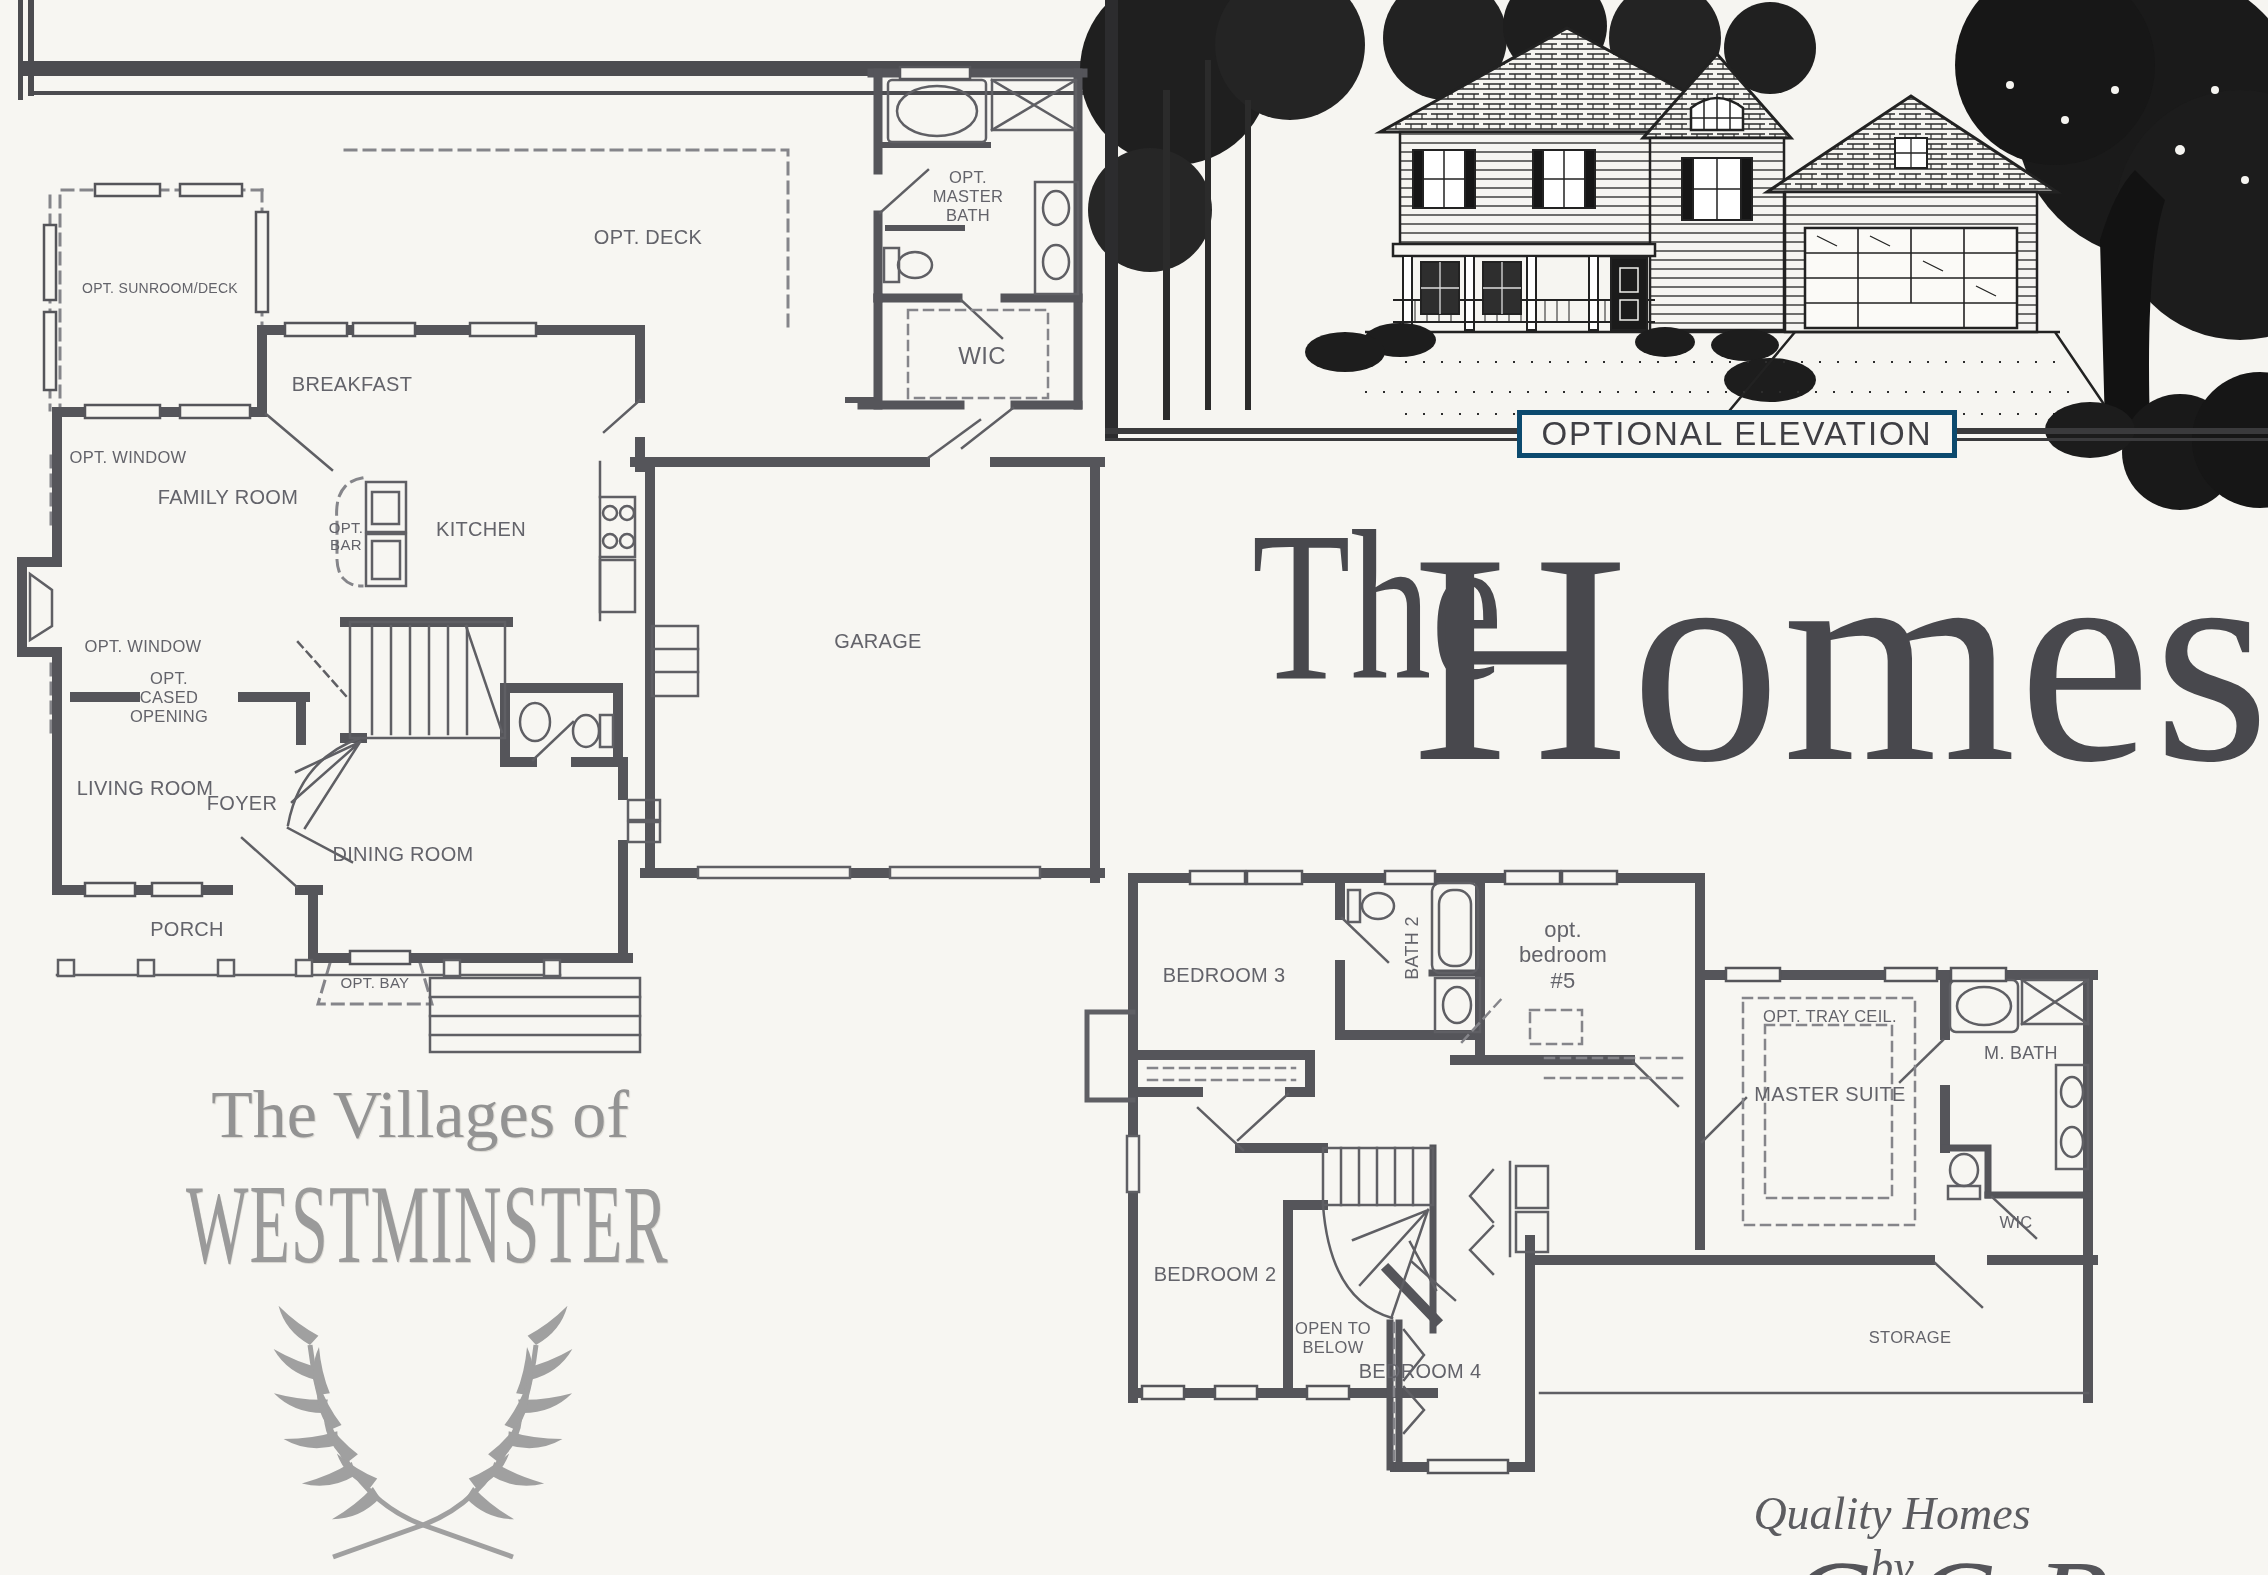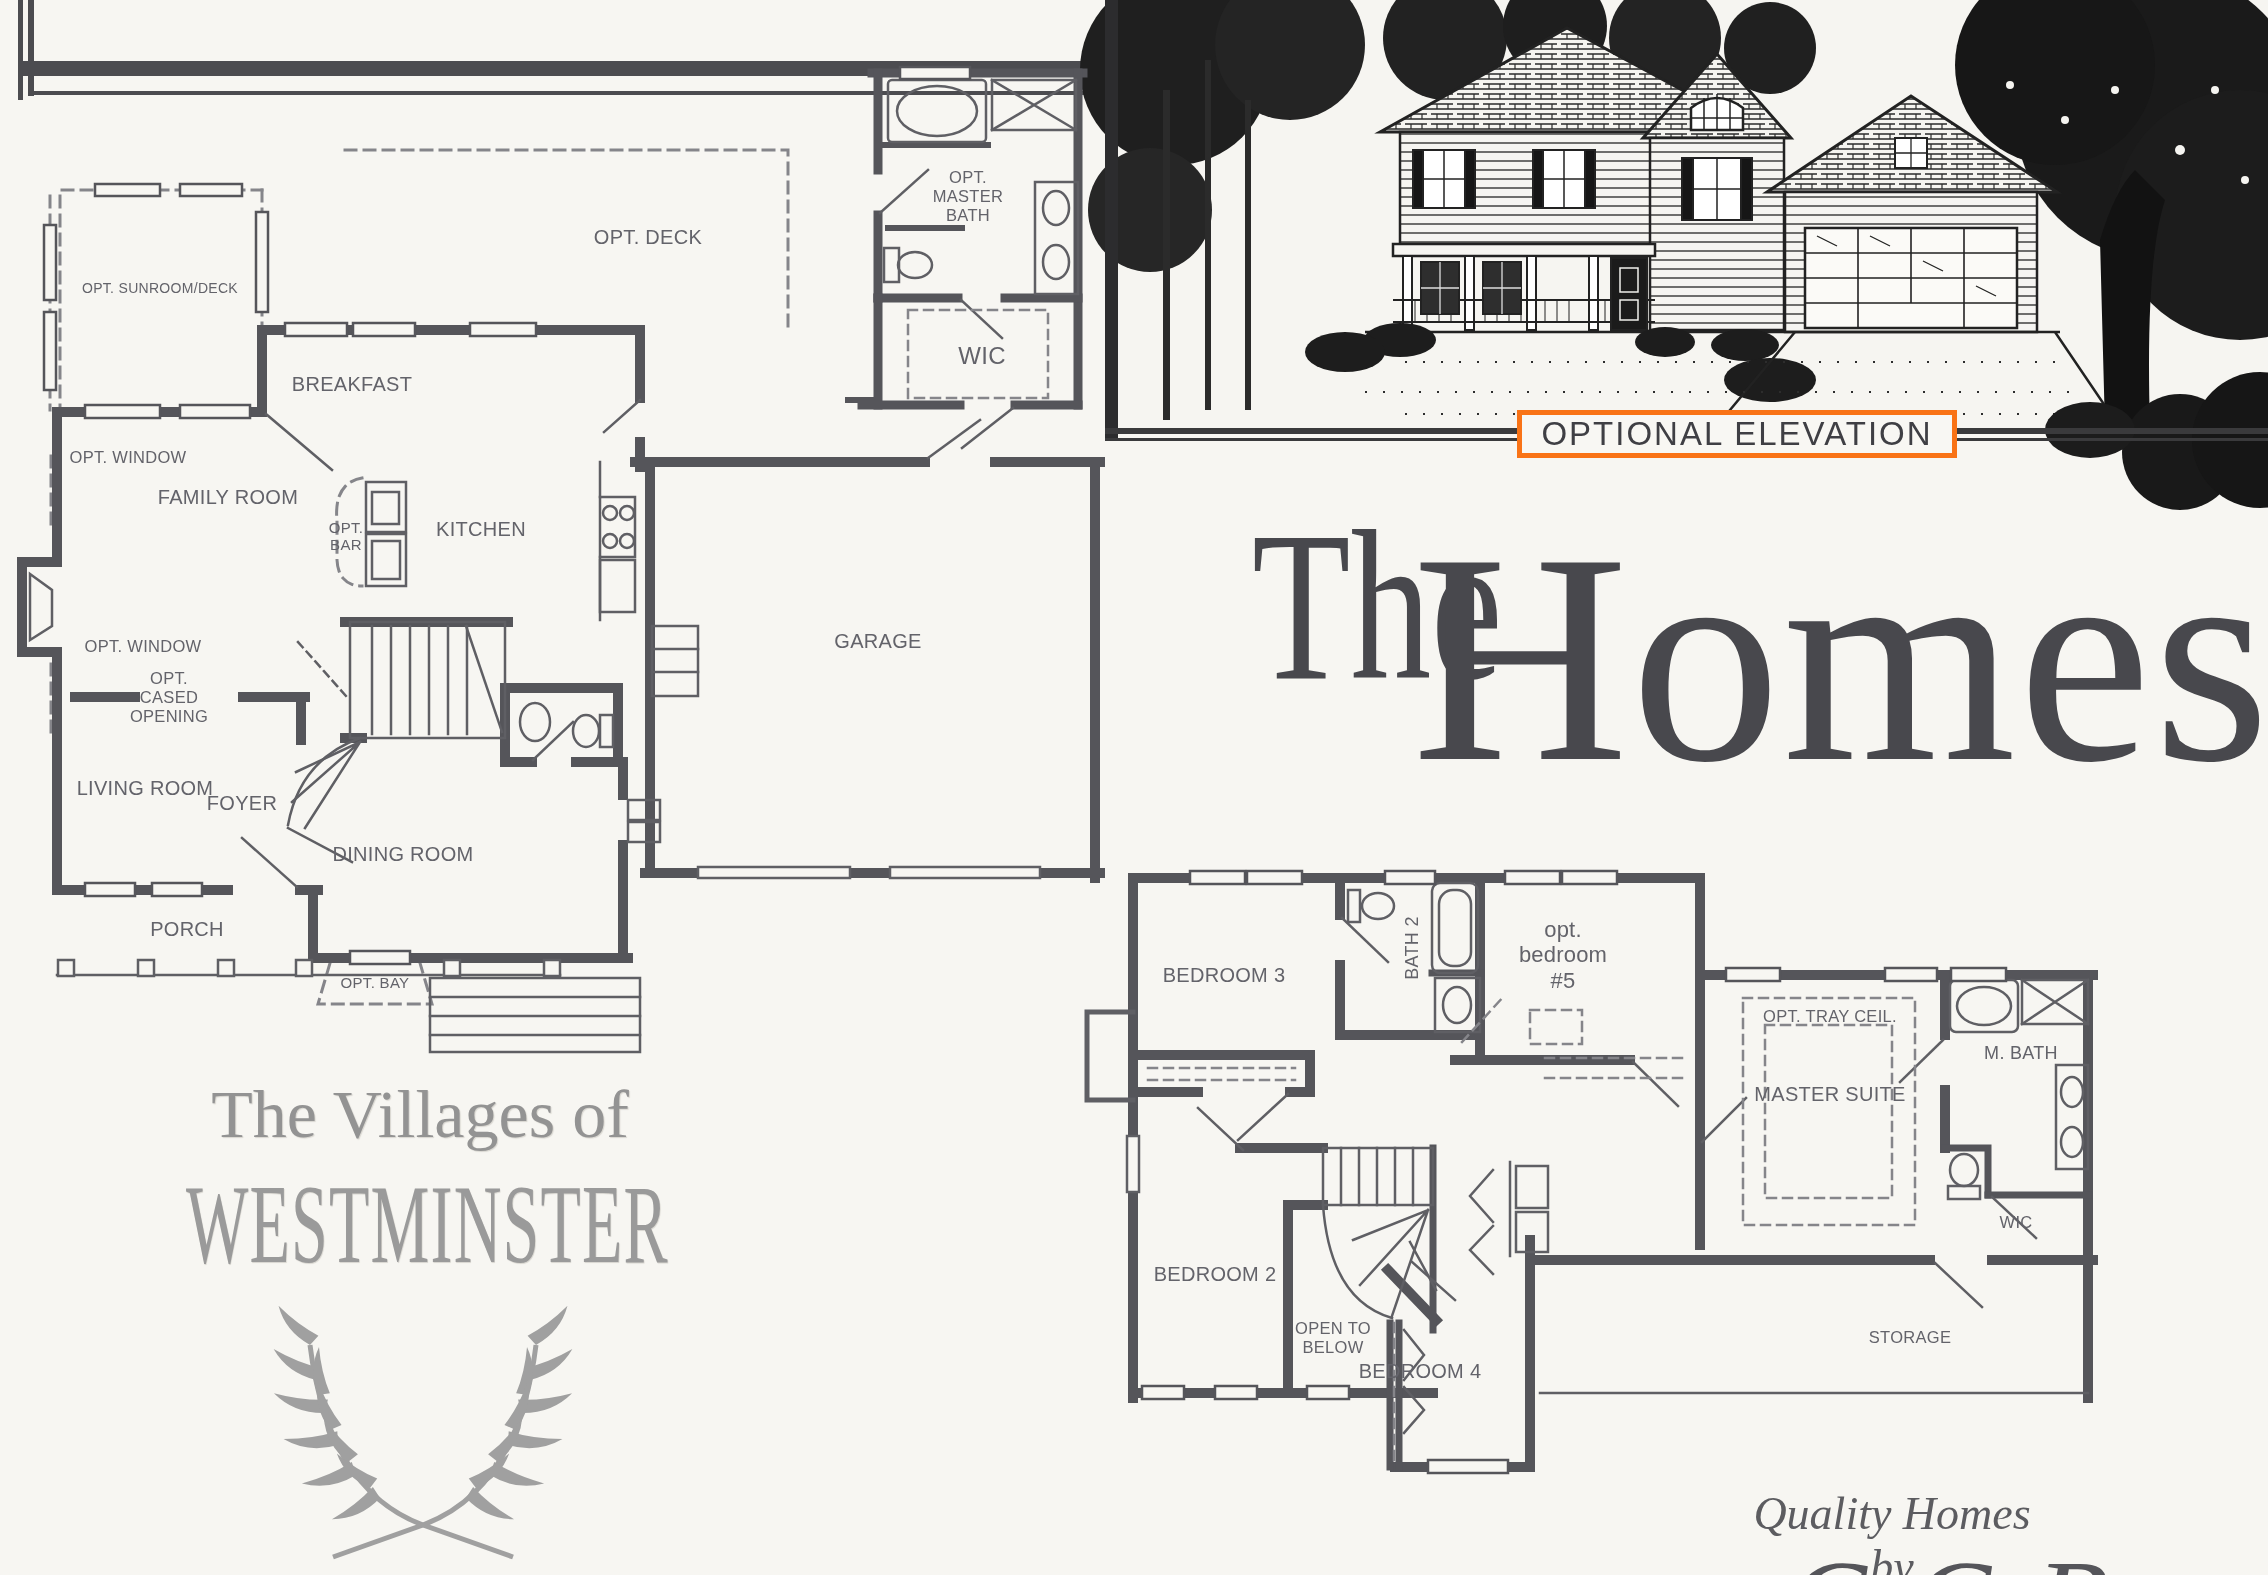--- a/index.html
+++ b/index.html
@@ -13,21 +13,21 @@
   .lbl.xs{font-size:15px;}
   .lbl.rot{transform:translate(-50%,-50%) rotate(-90deg);}
   .lbl.lc{font-size:22px;letter-spacing:.2px;}
   
   .title-the{position:absolute;left:1252px;top:498px;font-family:"Liberation Serif",serif;
        font-size:215px;line-height:1;color:#48484d;transform:scaleX(.75);transform-origin:left top;}
   .title-essex{position:absolute;left:1412px;top:508px;font-family:"Liberation Serif",serif;
        font-size:300px;line-height:1;color:#48484d;letter-spacing:2px;}
   
   .elev-caption{position:absolute;left:1517px;top:410px;width:440px;height:48px;
-       background:#f8f7f3;border:5px solid #f97316;box-sizing:border-box;display:flex;
+       background:#f8f7f3;border:5px solid #0c4a6e;box-sizing:border-box;display:flex;
        align-items:center;justify-content:center;font-size:33px;letter-spacing:2px;
        color:#3f3f44;}
   
   .logo-line1{position:absolute;left:210px;top:1075px;width:420px;text-align:center;
        font-family:"Liberation Serif",serif;font-size:68px;color:#939393;
        text-shadow:1px 1px 1px #d8d6d0;}
   .logo-line2{position:absolute;left:186px;top:1168px;font-family:"Liberation Serif",serif;
        font-size:112px;line-height:1;color:#9a9a9a;letter-spacing:2px;transform:scaleX(.59);
        transform-origin:left top;text-shadow:1px 1px 1px #d8d6d0;}
   

